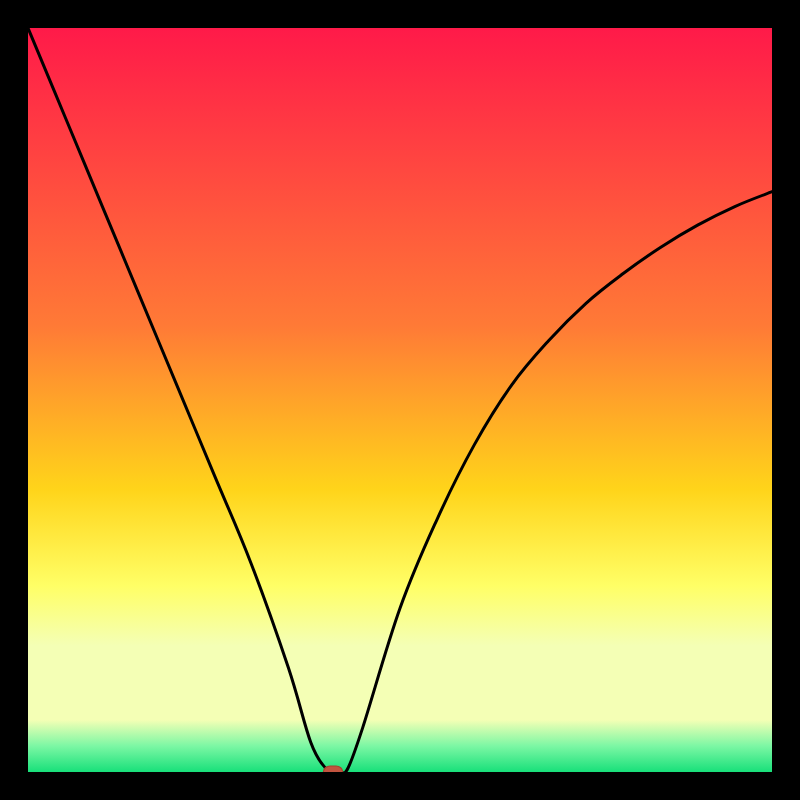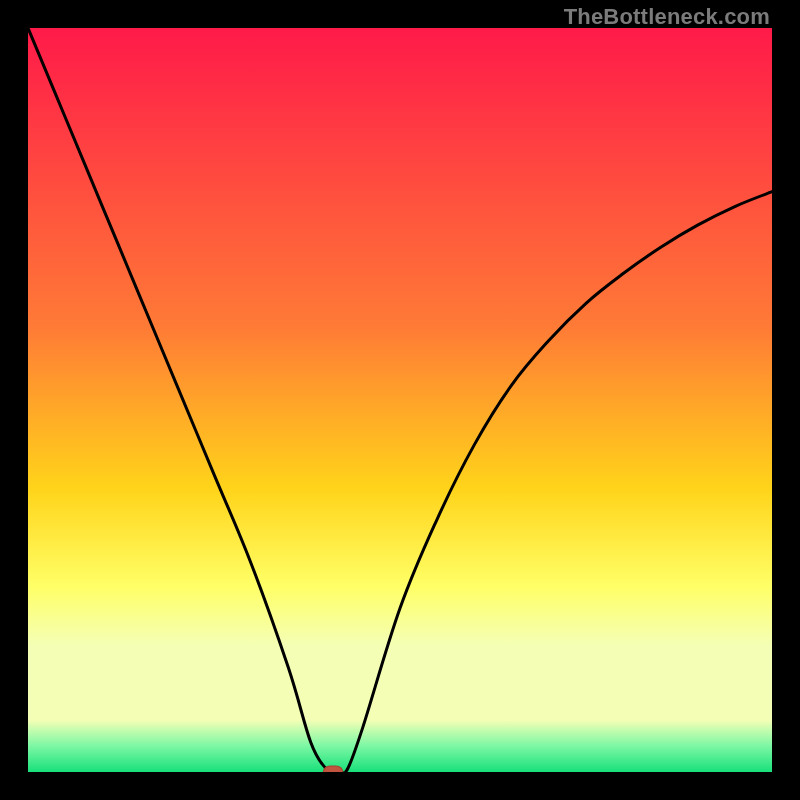--- a/index.html
+++ b/index.html
@@ -53,14 +53,13 @@
       </linearGradient>
     </defs>
 
     <rect x="0" y="0" width="100" height="100" fill="url(#bg-grad)"></rect>
 
     <path id="curve-path" fill="none" stroke-width="0.45" stroke-linecap="round" stroke-linejoin="round" vector-effect="non-scaling-stroke" style="stroke-width:3px" d="M 0 0 C 0.8999999999999999 2.16, 3.2 7.68, 5 12 C 6.8 16.32, 8.2 19.68, 10 24 C 11.8 28.32, 13.2 31.68, 15 36 C 16.8 40.32, 18.2 43.68, 20 48 C 21.8 52.32, 23.2 55.68, 25 60 C 26.8 64.32, 28.2 67.32, 30 72 C 31.8 76.68, 33.56 81.68, 35 86 C 36.44 90.32, 37.1 93.57, 38 96 C 38.9 98.43, 39.46 98.78, 40 99.5 C 40.54 100.22, 40.64 99.91, 41 100 C 41.36 100.09, 41.64 100.09, 42 100 C 42.36 99.91, 42.46 100.58, 43 99.5 C 43.54 98.42, 43.74 97.87, 45 94 C 46.26 90.13, 48.2 83.04, 50 78 C 51.8 72.96, 53.2 69.96, 55 66 C 56.8 62.04, 58.2 59.24, 60 56 C 61.8 52.76, 63.2 50.52, 65 48 C 66.8 45.48, 68.2 43.98, 70 42 C 71.8 40.02, 73.2 38.62, 75 37 C 76.8 35.38, 78.2 34.35, 80 33 C 81.8 31.65, 83.2 30.67, 85 29.5 C 86.8 28.33, 88.2 27.49, 90 26.5 C 91.8 25.51, 93.2 24.81, 95 24 C 96.8 23.19, 99.1 22.36, 100 22" stroke="#000000"></path>
 
     <rect id="marker" rx="0.9" ry="0.9" width="2.6" height="1.6" x="39.7" y="99.2" fill="#c1543f" stroke="#a8412f" stroke-width="0.15"></rect>
   </svg>
 
-  <div class="watermark">TheBottleneck.com</div>
 </div>
 
 </body></html>

